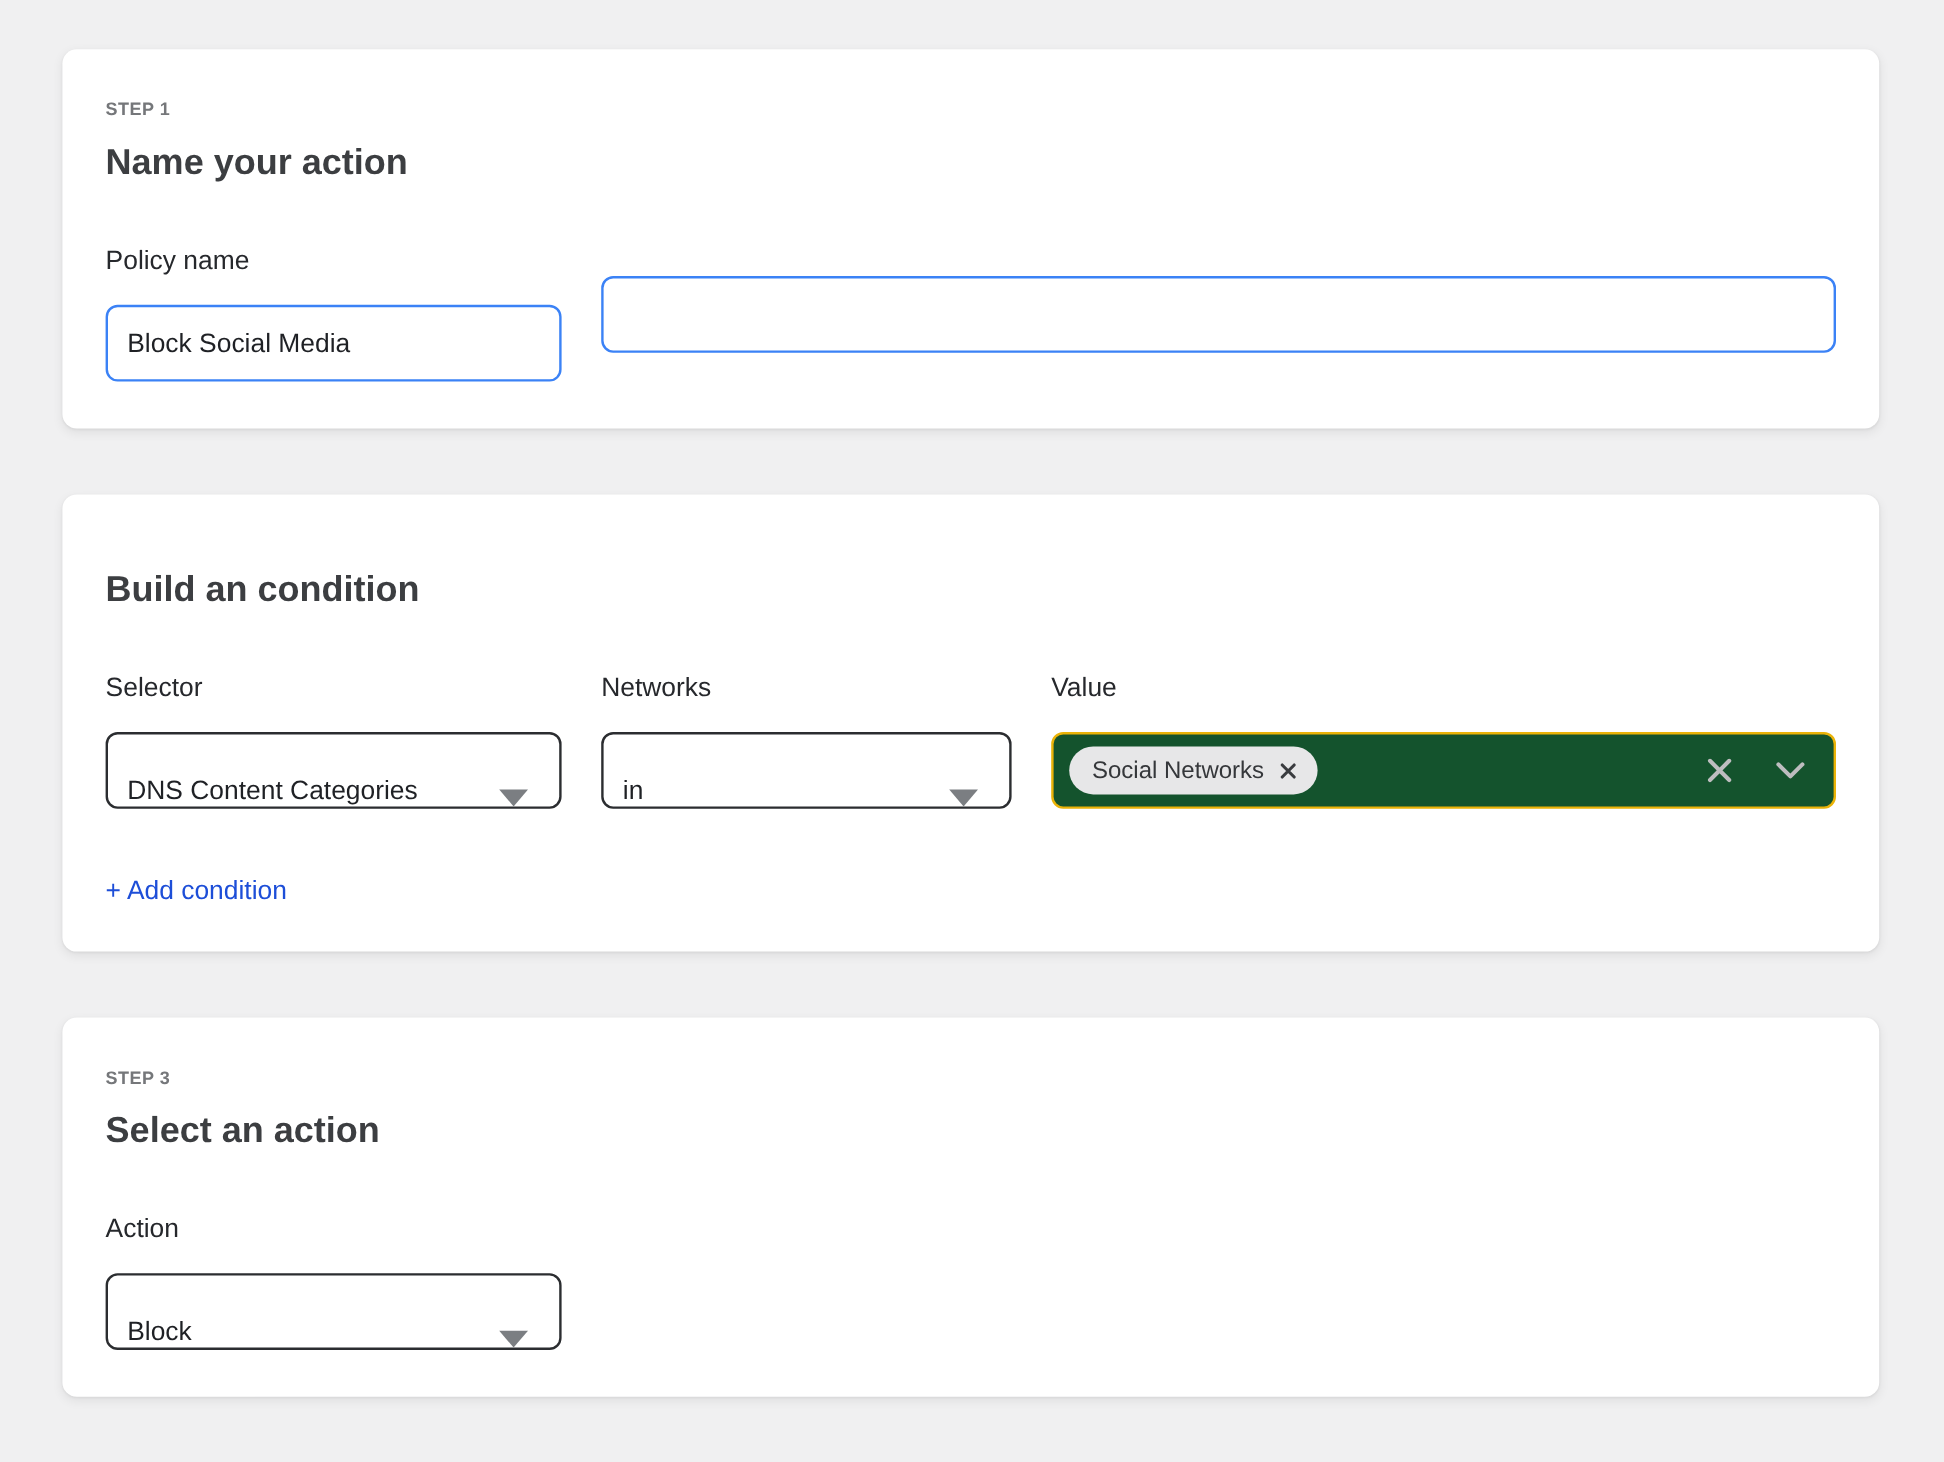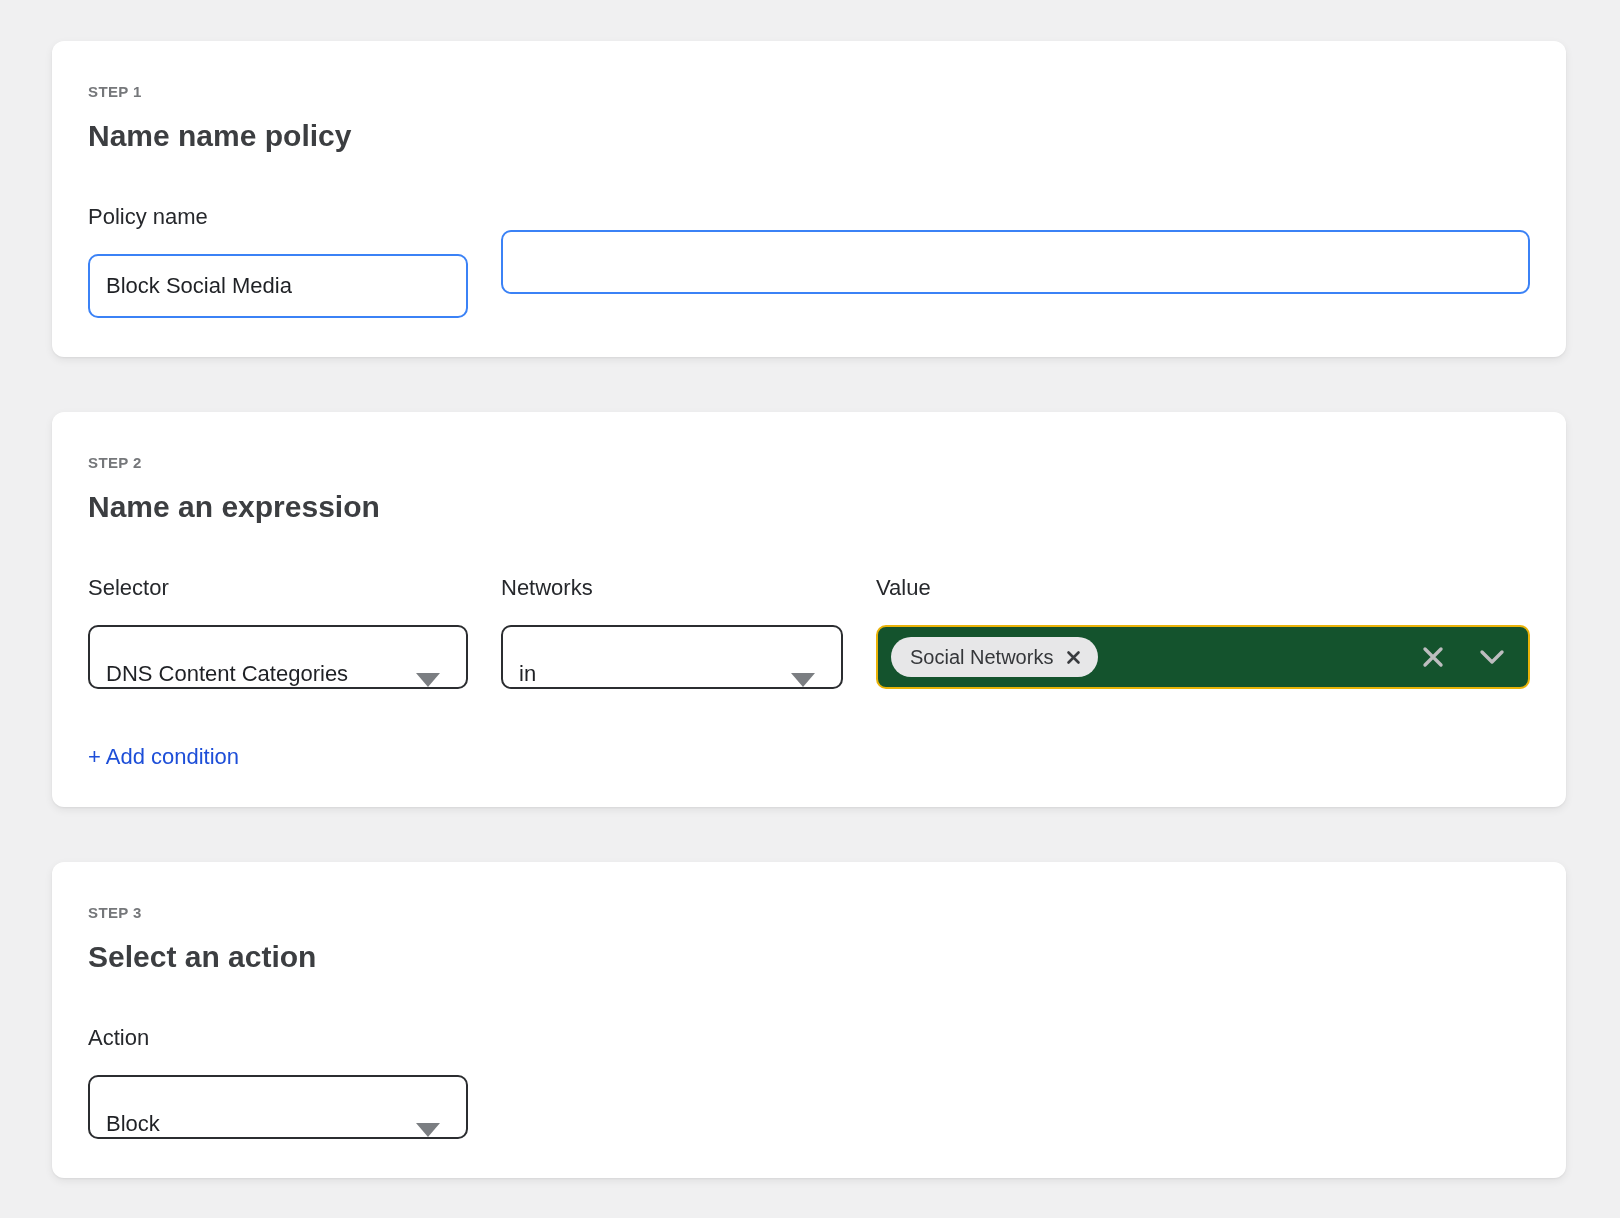--- a/index.html
+++ b/index.html
@@ -113,35 +113,34 @@
     cursor: pointer;
   }
 </style>
 </head>
 <body>
 
 <div class="page">
 
   <section class="card">
     <div class="step-label">STEP 1</div>
-    <h2 class="card-title" style="margin-bottom:0">Name name policy</h2>
+    <h2 class="card-title" style="margin-bottom:0">Name your action</h2>
     <div class="form-row row-step1">
       <div class="field">
         <label class="field-label">Policy name</label>
         <input class="text-input" type="text" value="Block Social Media" style="">
       </div>
       <div class="field">
         <input class="text-input" type="text" value="" style="">
       </div>
     </div>
   </section>
 
   <section class="card">
-    <div class="step-label">STEP 2</div>
-    <h2 class="card-title" style="margin-bottom:0">Name an expression</h2>
+    <h2 class="card-title" style="margin-bottom:0">Build an condition</h2>
     <div class="form-row row-step2">
 
       <div class="field">
         <label class="field-label">Selector</label>
         <div class="select-box">
           <span>DNS Content Categories</span>
           <span class="caret"></span>
         </div>
       </div>
 

